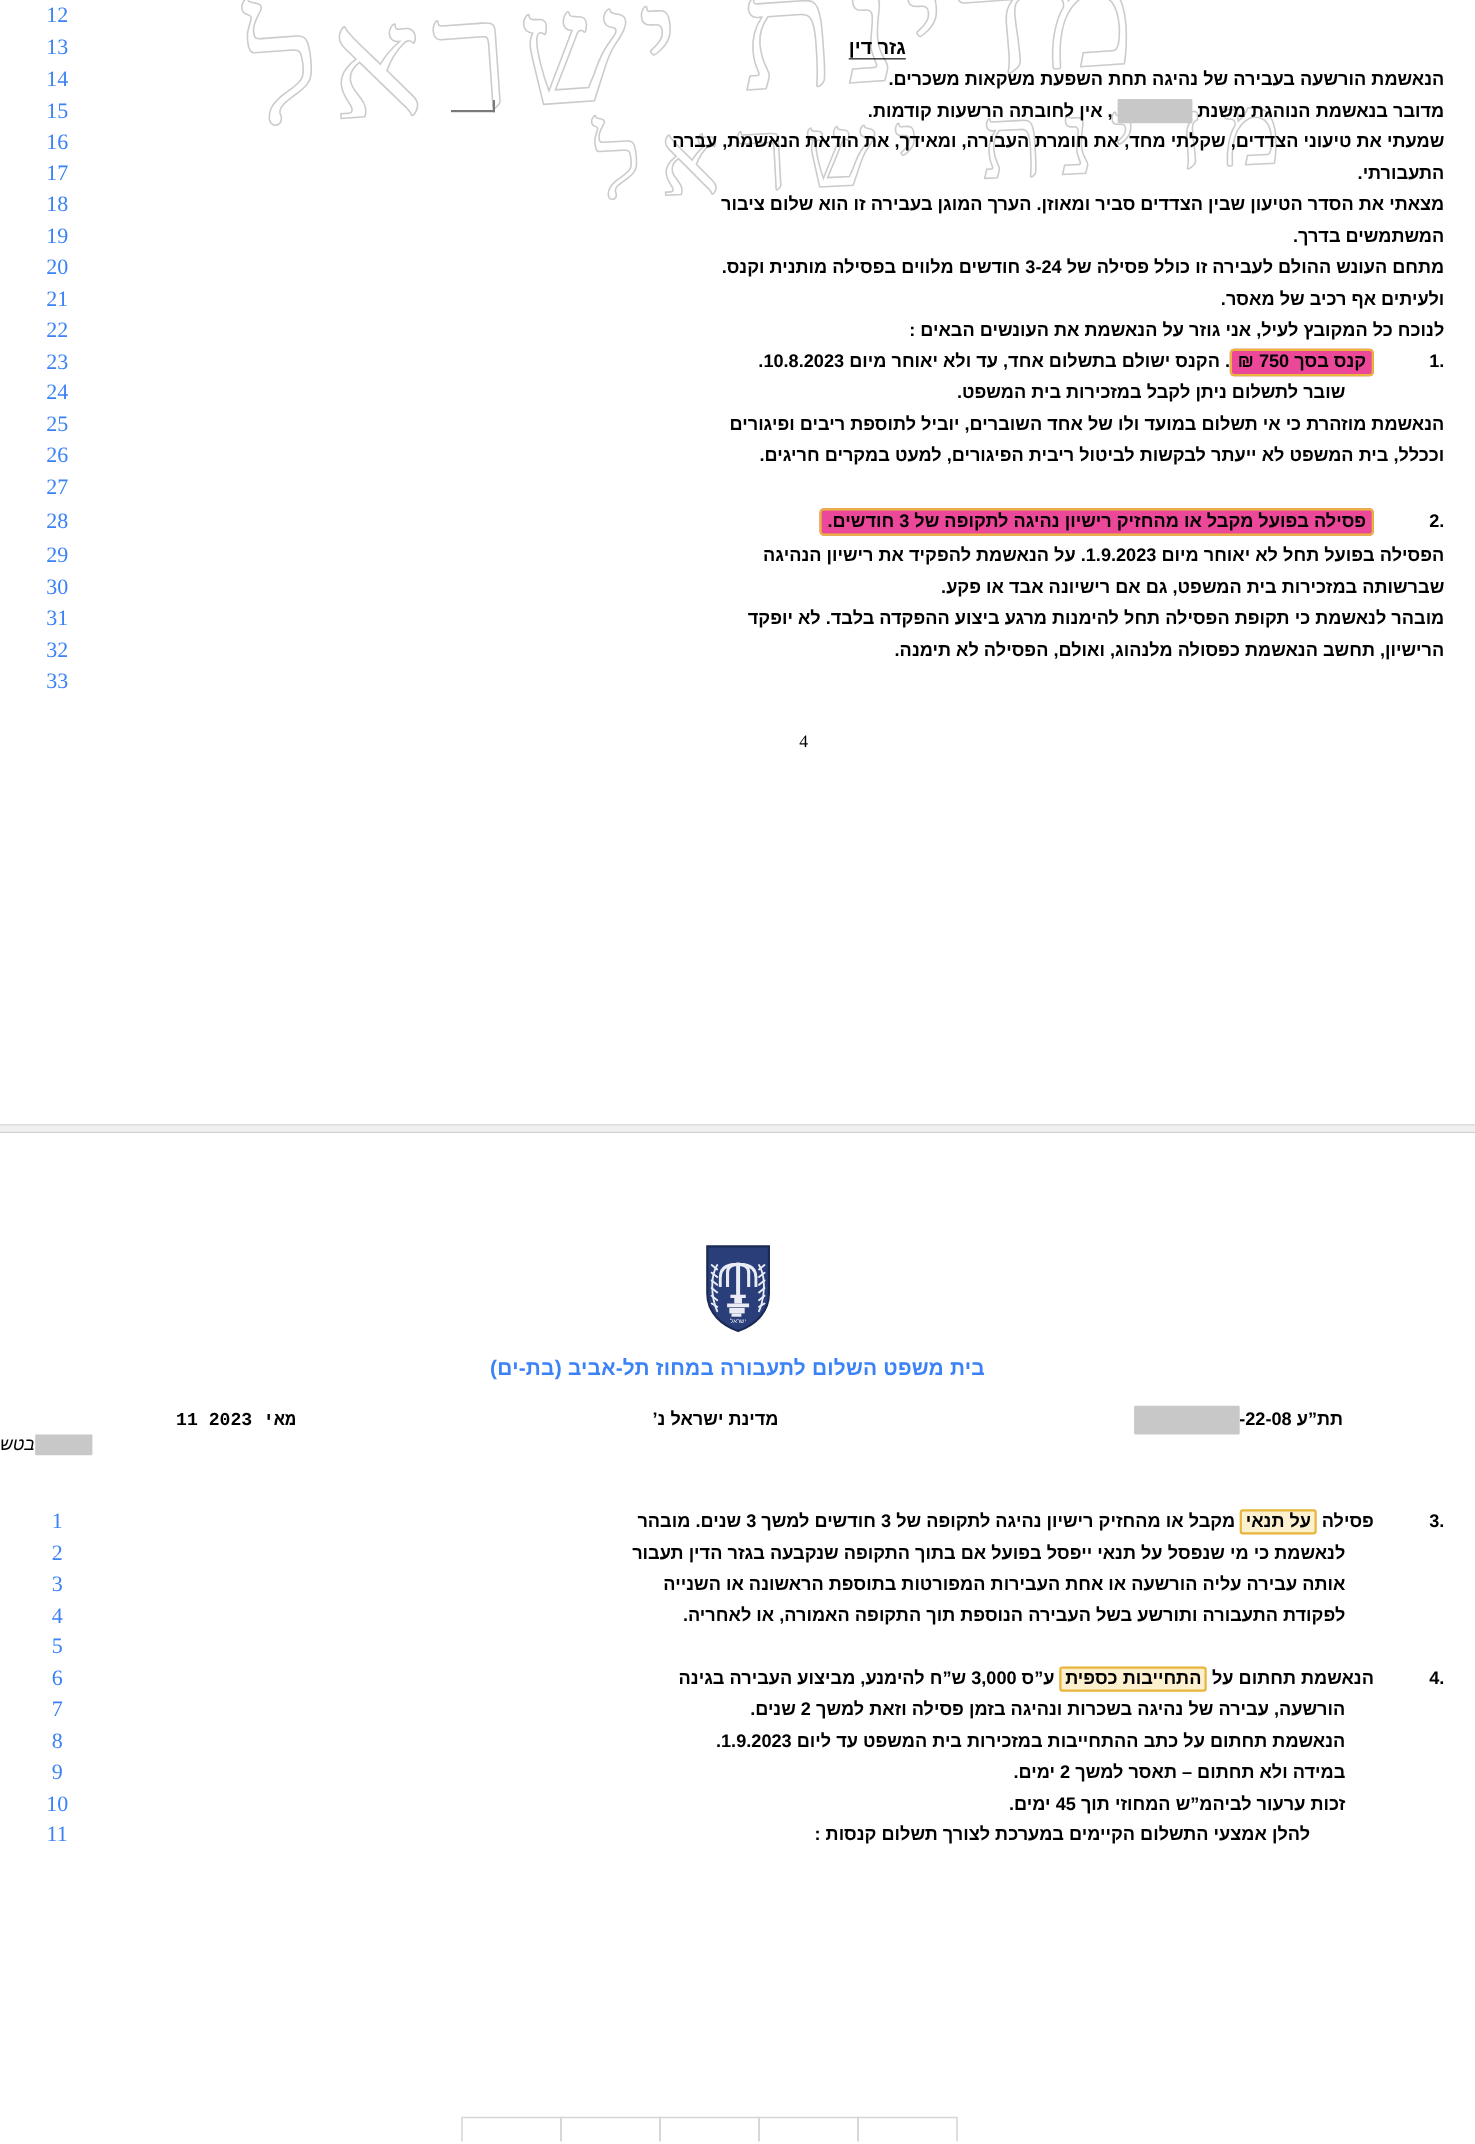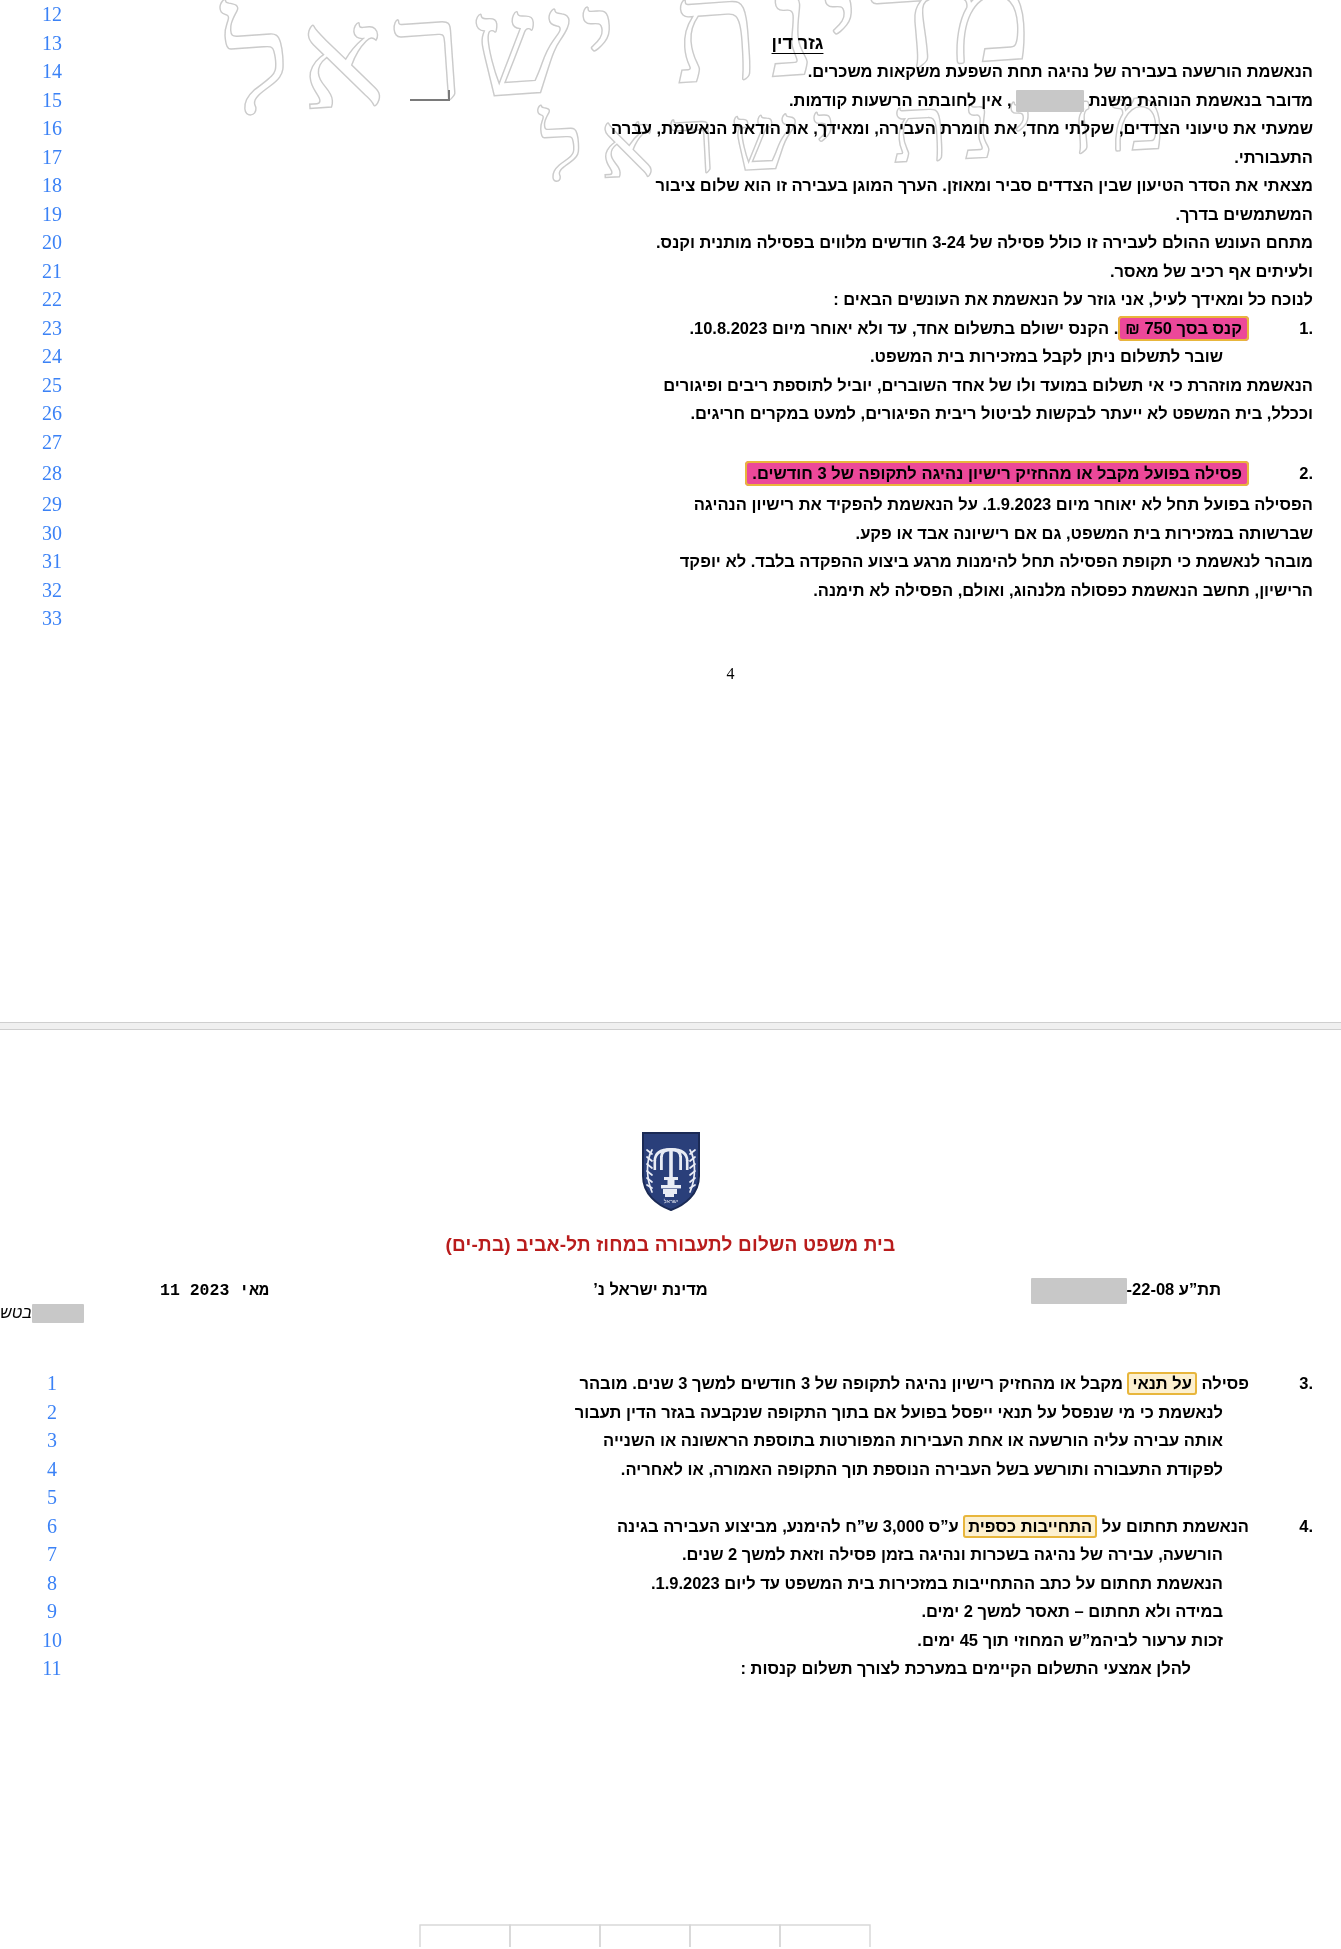--- a/index.html
+++ b/index.html
@@ -187,21 +187,21 @@
     padding-top: 100px;
     text-align: center;
   }
   .emblem {
     display: block;
     margin: 0 auto 12px auto;
     width: 64px;
     height: 82px;
   }
   .court-title {
-    color: #b91c1c;
+    color: #3b82f6;
     font-size: 19px;
     font-weight: bold;
     direction: rtl;
     letter-spacing: .2px;
     margin-bottom: 22px;
     margin-top: 22px;
   }
   .case-line {
     display: flex;
     flex-direction: row;
@@ -294,21 +294,21 @@
         <div class="ltext">מתחם העונש ההולם לעבירה זו כולל פסילה של 3-24 חודשים מלווים בפסילה מותנית וקנס.</div>
       </div>
 
       <div class="line-row">
         <div class="lnum">21</div>
         <div class="ltext">ולעיתים אף רכיב של מאסר.</div>
       </div>
 
       <div class="line-row">
         <div class="lnum">22</div>
-        <div class="ltext">לנוכח כל ומאידך לעיל, אני גוזר על הנאשמת את העונשים הבאים :</div>
+        <div class="ltext">לנוכח כל המקובץ לעיל, אני גוזר על הנאשמת את העונשים הבאים :</div>
       </div>
 
       <div class="line-row">
         <div class="lnum">23</div>
         <div class="ltext">
           <span class="clause">
             <span class="clause-num">1.</span>
             <span class="clause-body">
               <span class="hl">קנס בסך 750 ₪</span><span>. הקנס ישולם בתשלום אחד, עד ולא יאוחר מיום 10.8.2023.</span>
             </span>

